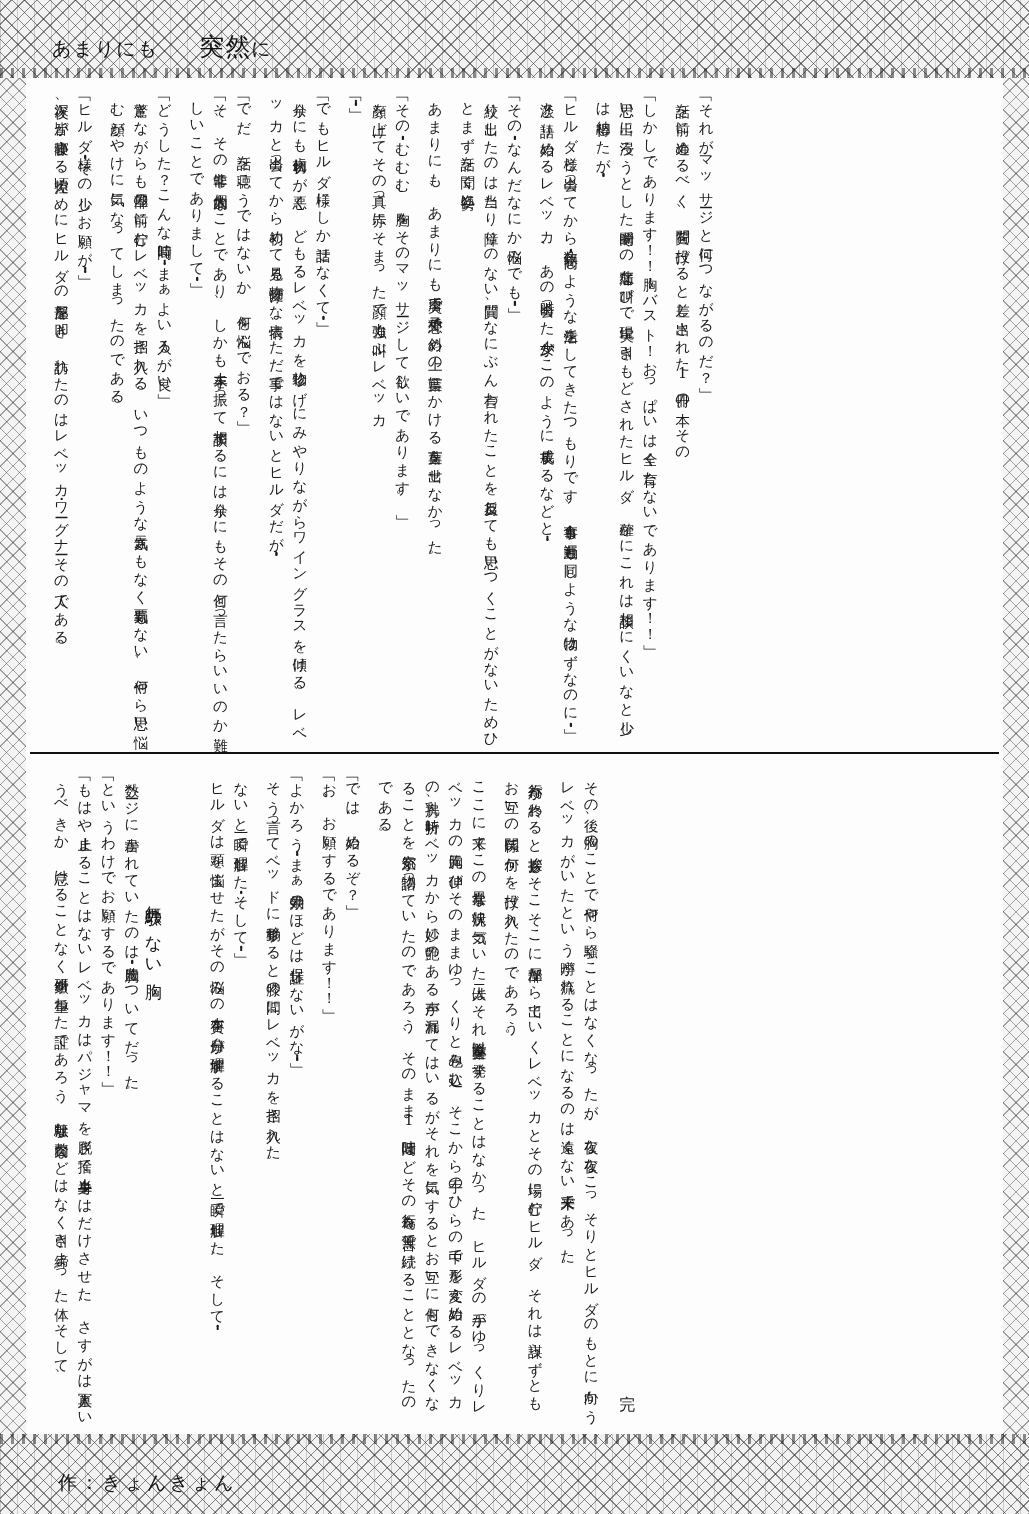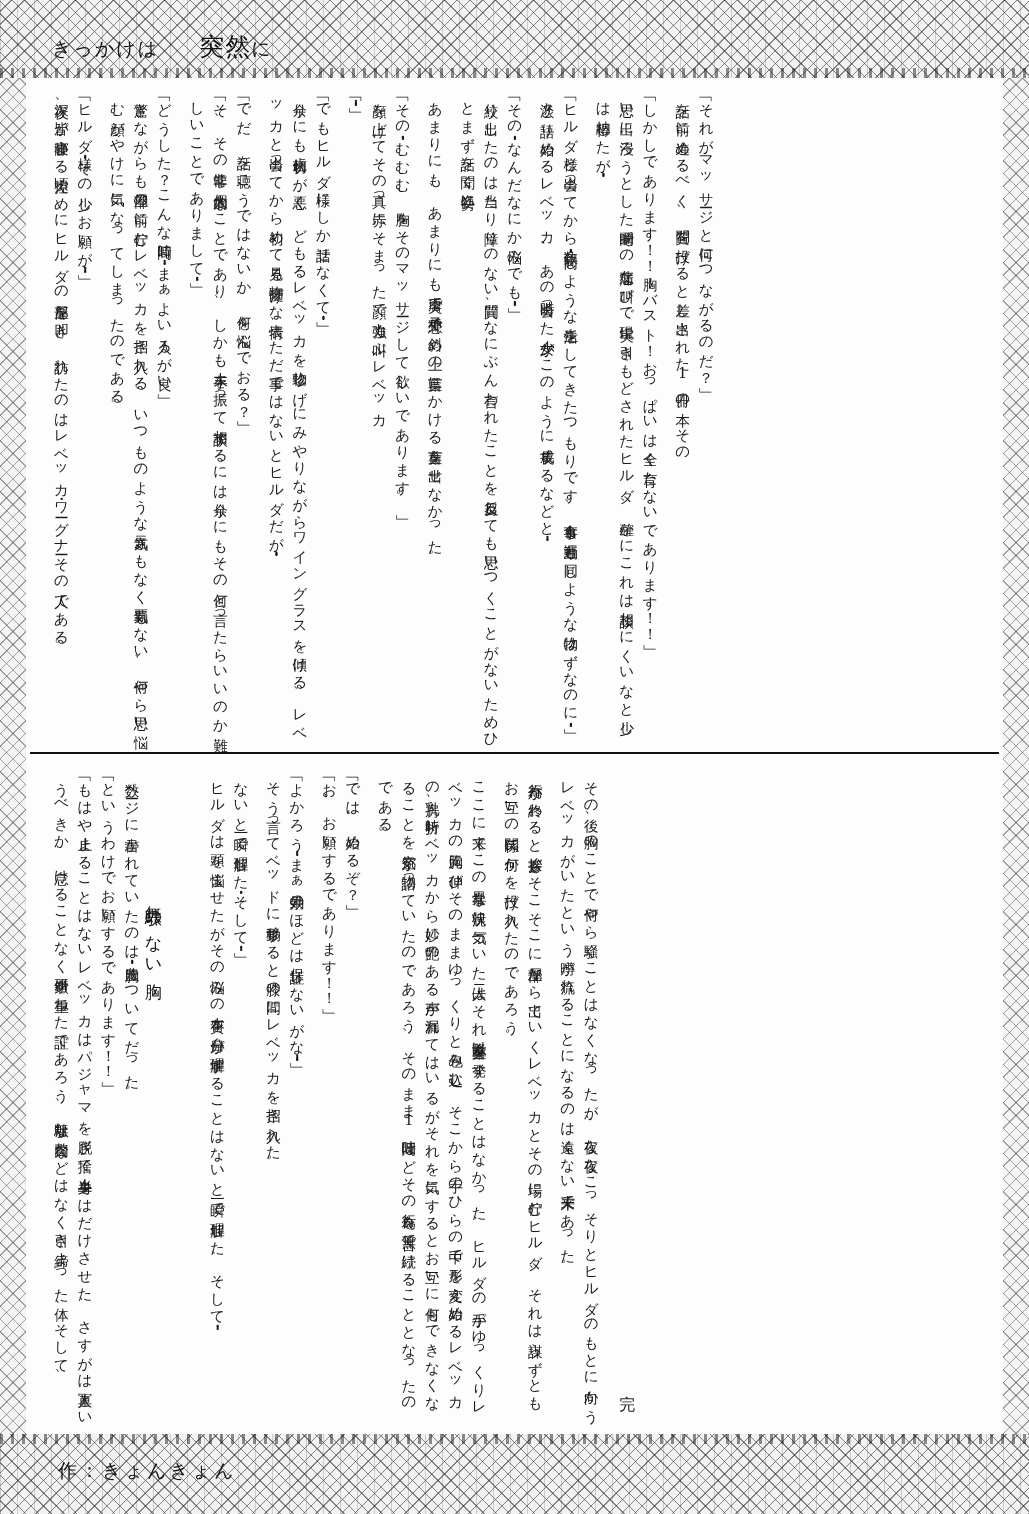--- a/index.html
+++ b/index.html
@@ -67,21 +67,21 @@
     font-family: "DejaVu Sans", "Liberation Sans", sans-serif;
     white-space: nowrap;
   }
   .page-header .big {
     font-size: 25px;
     letter-spacing: 1px;
     margin-left: 40px;
   }
   .page-footer {
     position: absolute;
-    bottom: 30px;
+    bottom: 18px;
     left: 58px;
     font-size: 19px;
     letter-spacing: 3px;
     color: #111;
     font-family: "DejaVu Sans", "Liberation Sans", sans-serif;
     white-space: nowrap;
     margin-top: 48px;
   }
 
   
@@ -155,21 +155,21 @@
 <body>
 
 <div class="page">
 
   <div class="band top"></div>
   <div class="band bottom"></div>
   <div class="side-strip left"></div>
   <div class="side-strip right"></div>
 
   <div class="page-header">
-    <span>きっかけは</span><span class="big">突然</span><span>に</span>
+    <span>あまりにも</span><span class="big">突然</span><span>に</span>
   </div>
 
   <div class="panel panel-top">
     <div class="col-wrap">
       <div class="vtext">「ヒルダ様・・・その少しお願いが・・・・」
 深夜、皆が寝静まる頃控えめにヒルダの部屋を叩き、訪れたのはレベッカ・ワーグナーその人である。</div>
       <div class="vtext">「どうした？こんな時間に・・・まぁよい入るが良い」
 驚きながらも部屋の前に佇むレベッカを招き入れる、いつものような元気さもなく覇気もない、何やら思い悩む顔がやけに気になってしまったのである。</div>
       <div class="vtext">「でだ、話を聴こうではないか、何を悩んでおる？」
 「そ、その非常に個人的なことであり、しかも大手を振って相談するには余りにもその何と言ったらいいのか難しいことでありまして・・・」</div>

